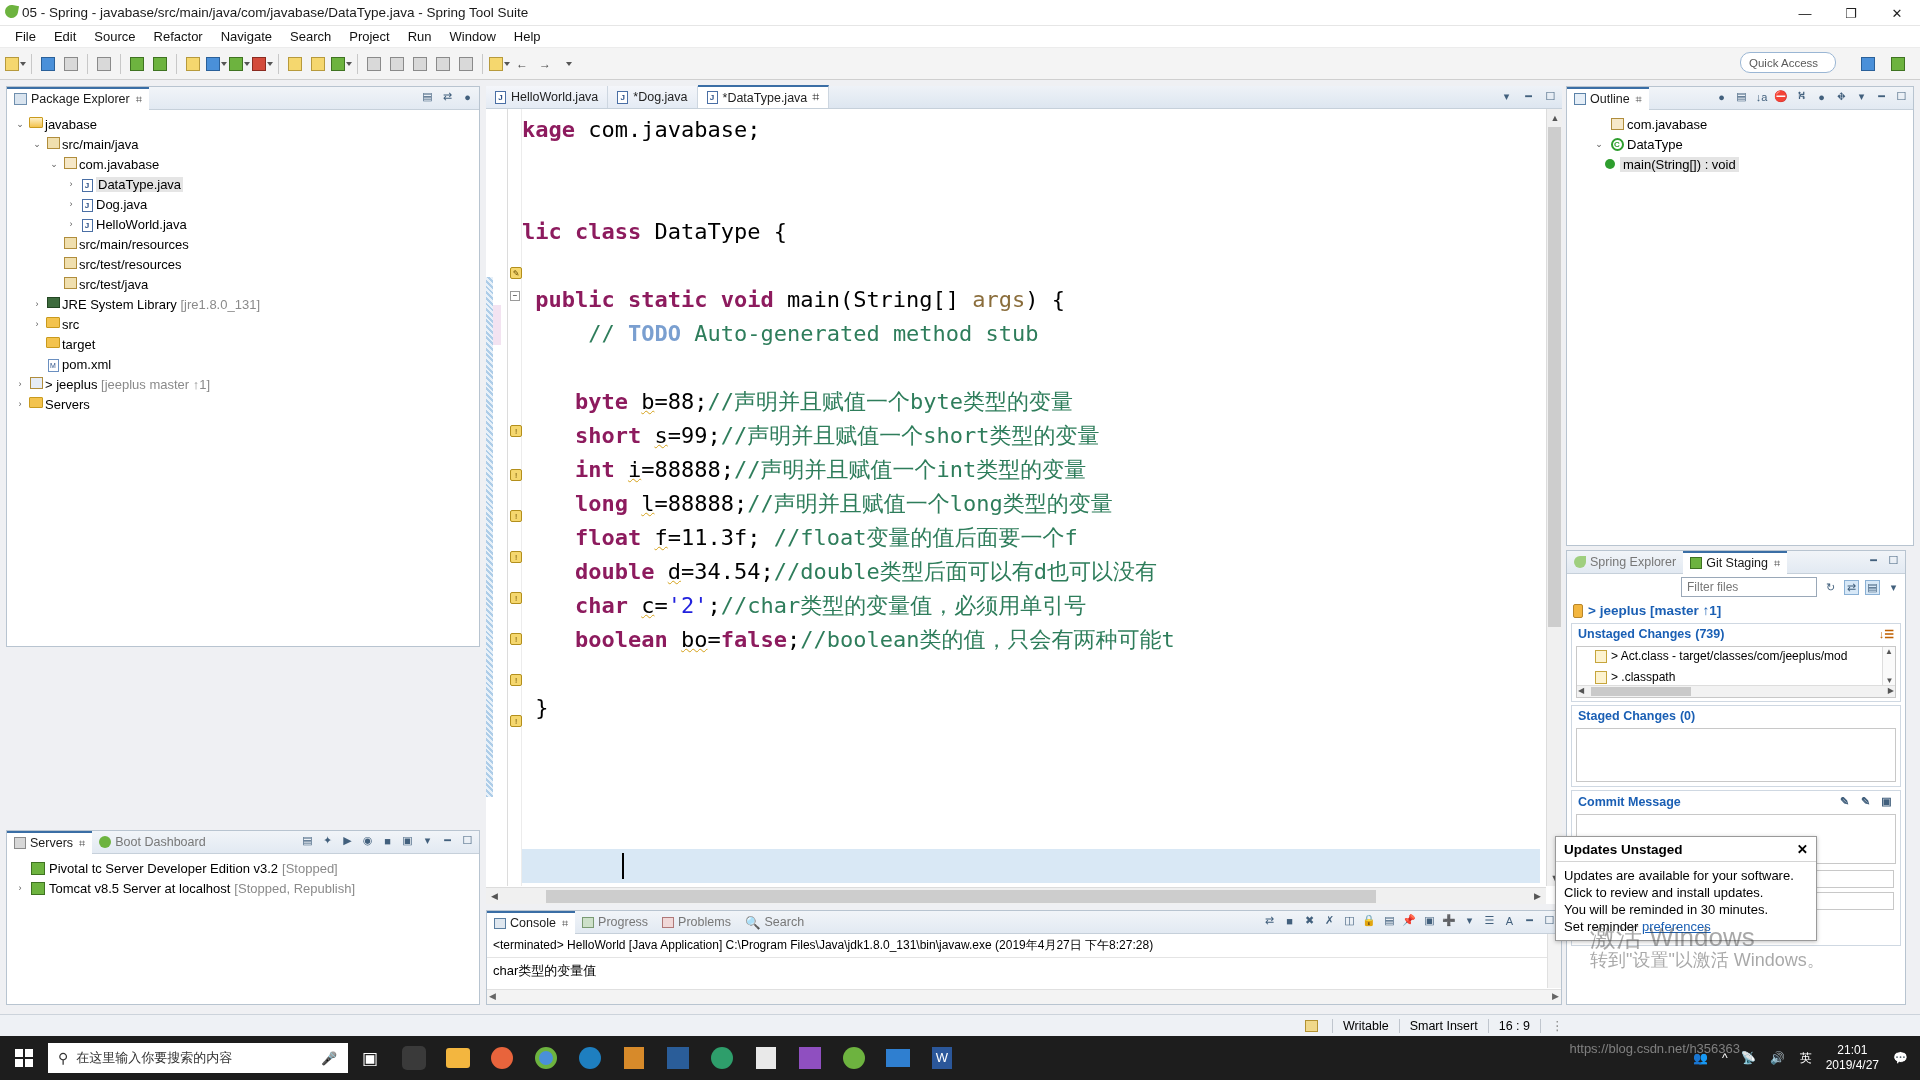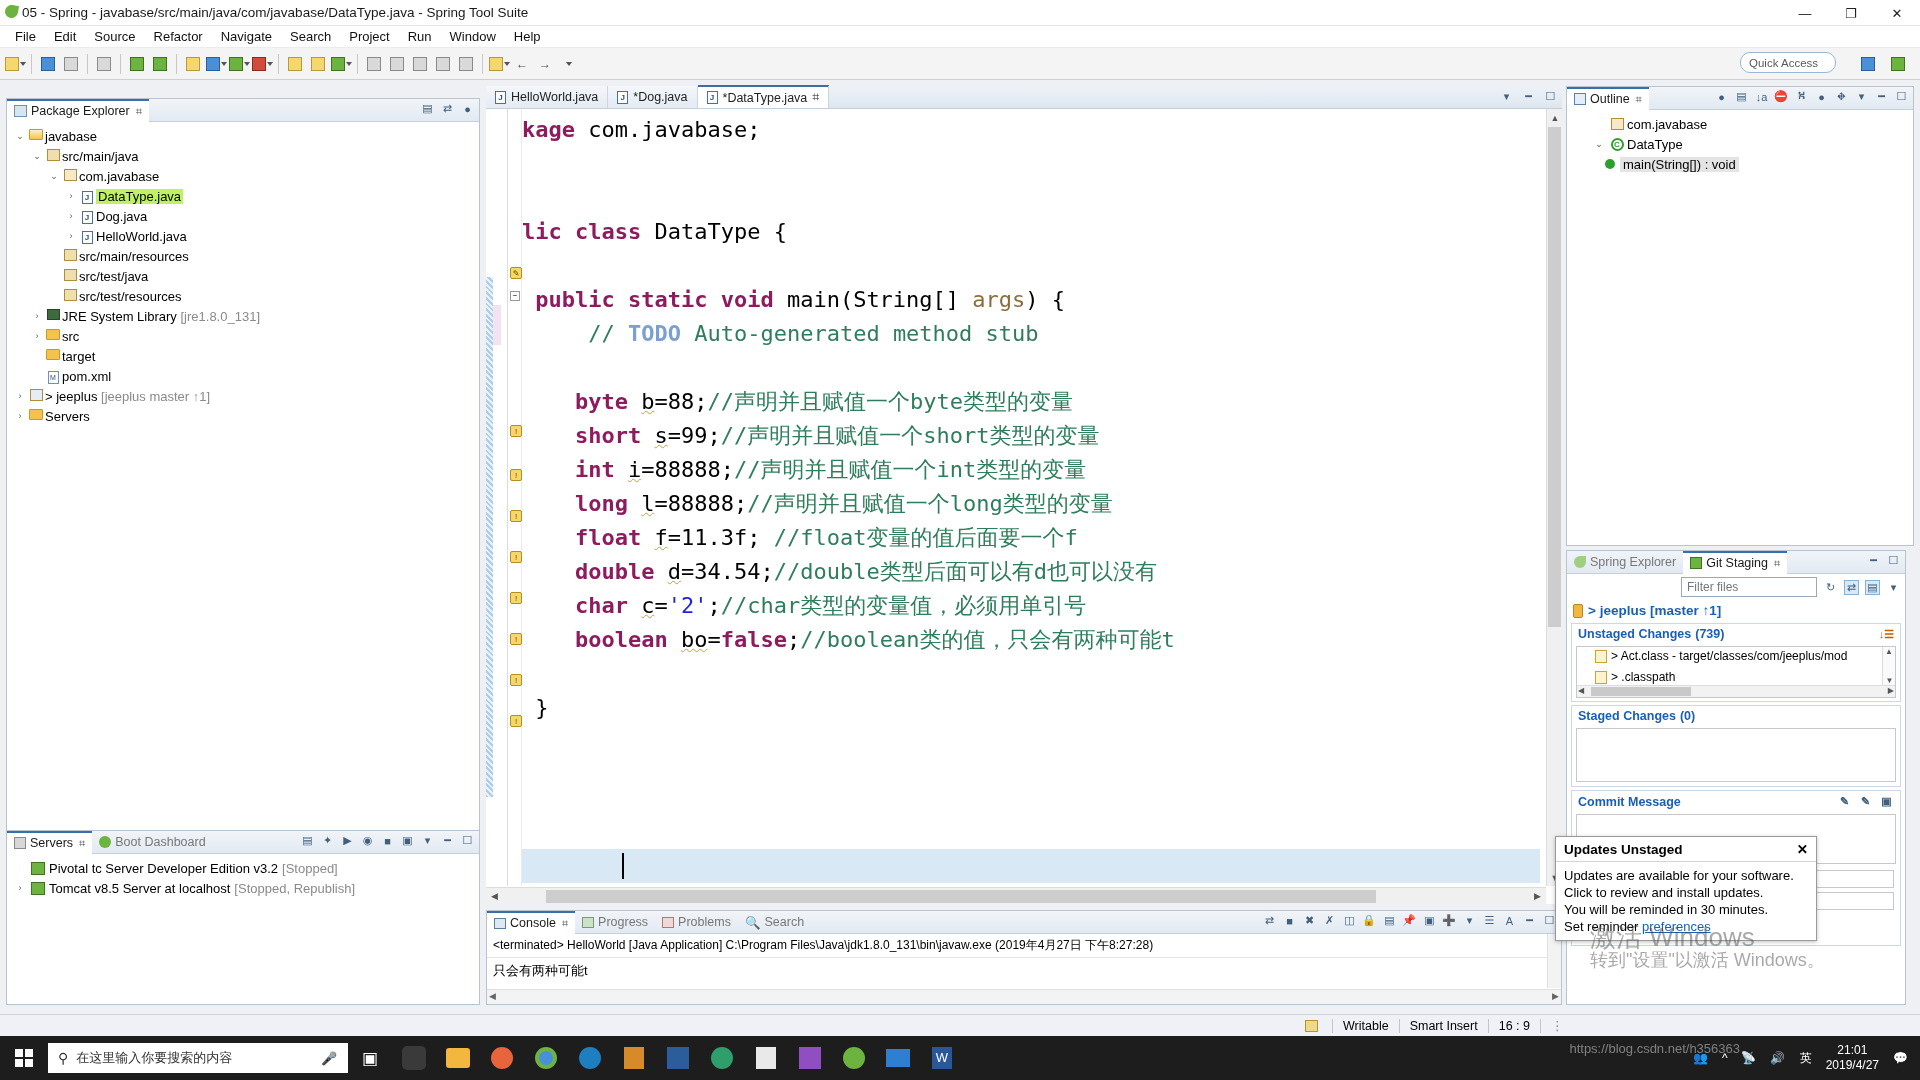--- a/index.html
+++ b/index.html
@@ -77,21 +77,21 @@
   .ptools { position:absolute; right:4px; top:2px; display:flex; align-items:center; gap:5px; }
   .ptool { width:15px;height:15px;display:flex;align-items:center;justify-content:center;font-size:11px;color:#42607d; }
 
   
   .tree { padding:4px 0 0 0; font-size:13px; overflow:hidden; }
   .trow { height:20px; display:flex; align-items:center; white-space:nowrap; }
   .trow .arrow { width:14px; text-align:center; font-size:9px; color:#5a5a5a; }
   .trow .ic { width:18px; text-align:center; font-size:12px; }
   .trow .lbl { color:#000; }
   .trow .dim { color:#8a8a8a; }
-  .trow.sel .lbl { background:#bef264; padding:0 2px;text-align:right; }
+  .trow.sel .lbl { background:#e5e5e5; padding:0 2px;text-align:right; }
 
   
   .fold { display:inline-block;width:14px;height:11px;background:#f3c34e;border:1px solid #c99a1d;border-radius:1px;}
   .fold.open { background:linear-gradient(#fdf0c8,#f3c34e); }
   .pkgico { display:inline-block;width:13px;height:12px;background:#f0dfae;border:1px solid #b08d3c;}
   .javaico { display:inline-block;width:11px;height:13px;background:#fff;border:1px solid #4a6fa5;
              font-size:8px;color:#2b4f86;text-align:center;line-height:12px;font-weight:bold;}
   .xmlico { display:inline-block;width:11px;height:13px;background:#fff;border:1px solid #6a8fc0;
             font-size:7px;color:#2b4f86;text-align:center;line-height:12px;}
   .libico { display:inline-block;width:13px;height:11px;background:#3d6b3d;border:1px solid #234623;}
@@ -299,21 +299,21 @@
     <div class="persp">
         <span class="sq b"></span>
       </div>
     <div class="persp2">
         <span class="sq g"></span>
       </div>
   </div>
 
   <div class="work">
 
-    <div class="panel" style="left:6px; top:16px; width:474px; height:740px;">
+    <div class="panel" style="left:6px; top:4px; width:474px; height:561px;">
       <div class="ptab-row">
         <div class="ptab active">
           <span style="display:inline-block;width:13px;height:12px;background:#d9e4ef;border:1px solid #6f8fae;"></span>
           <span>Package Explorer</span>
           <span class="x">⌗</span>
         </div>
         <div class="ptools">
           <div class="ptool">▤</div>
           <div class="ptool">⇄</div>
           <div class="ptool">●</div>
@@ -351,26 +351,26 @@
             <span class="lbl">HelloWorld.java</span>
           </div>
           <div class="trow" style="padding-left: 40px;">
             <span class="arrow"></span>
             <span class="ic"><span class="pkgico"></span></span>
             <span class="lbl">src/main/resources</span>
           </div>
           <div class="trow" style="padding-left: 40px;">
             <span class="arrow"></span>
             <span class="ic"><span class="pkgico"></span></span>
-            <span class="lbl">src/test/java</span>
+            <span class="lbl">src/test/resources</span>
           </div>
           <div class="trow" style="padding-left: 40px;">
             <span class="arrow"></span>
             <span class="ic"><span class="pkgico"></span></span>
-            <span class="lbl">src/test/resources</span>
+            <span class="lbl">src/test/java</span>
           </div>
           <div class="trow" style="padding-left: 23px;">
             <span class="arrow">›</span>
             <span class="ic"><span class="libico"></span></span>
             <span class="lbl">JRE System Library</span>
             <span class="dim">&nbsp;[jre1.8.0_131]</span>
           </div>
           <div class="trow" style="padding-left: 23px;">
             <span class="arrow">›</span>
             <span class="ic"><span class="fold"></span></span>
@@ -546,21 +546,21 @@
           <div class="ptool">▣</div>
           <div class="ptool">➕</div>
           <div class="ptool">▾</div>
           <div class="ptool">☰</div>
           <div class="ptool">A</div>
           <div class="ptool">━</div>
           <div class="ptool">☐</div>
         </div>
       </div>
       <div class="console-head">&lt;terminated&gt; HelloWorld [Java Application] C:\Program Files\Java\jdk1.8.0_131\bin\javaw.exe (2019年4月27日 下午8:27:28)</div>
-      <div class="console-out" style="border-top:1px solid #e4e4e4;">只会有两种可能t</div>
+      <div class="console-out" style="border-top:1px solid #e4e4e4;">char类型的变量值</div>
       <div style="position:absolute;right:0;top:23px;bottom:16px;width:14px;background:#f3f3f3;border-left:1px solid #e0e0e0;"></div>
       <div style="position:absolute;left:0;right:0;bottom:0;height:15px;background:#f3f3f3;border-top:1px solid #e0e0e0;">
         <div style="position:absolute;left:2px;top:1px;font-size:9px;color:#666;">◀</div>
         <div style="position:absolute;right:2px;top:1px;font-size:9px;color:#666;">▶</div>
       </div>
     </div>
 
     <div class="panel" style="left:1566px; top:4px; width:348px; height:460px;">
       <div class="ptab-row">
         <div class="ptab active">

